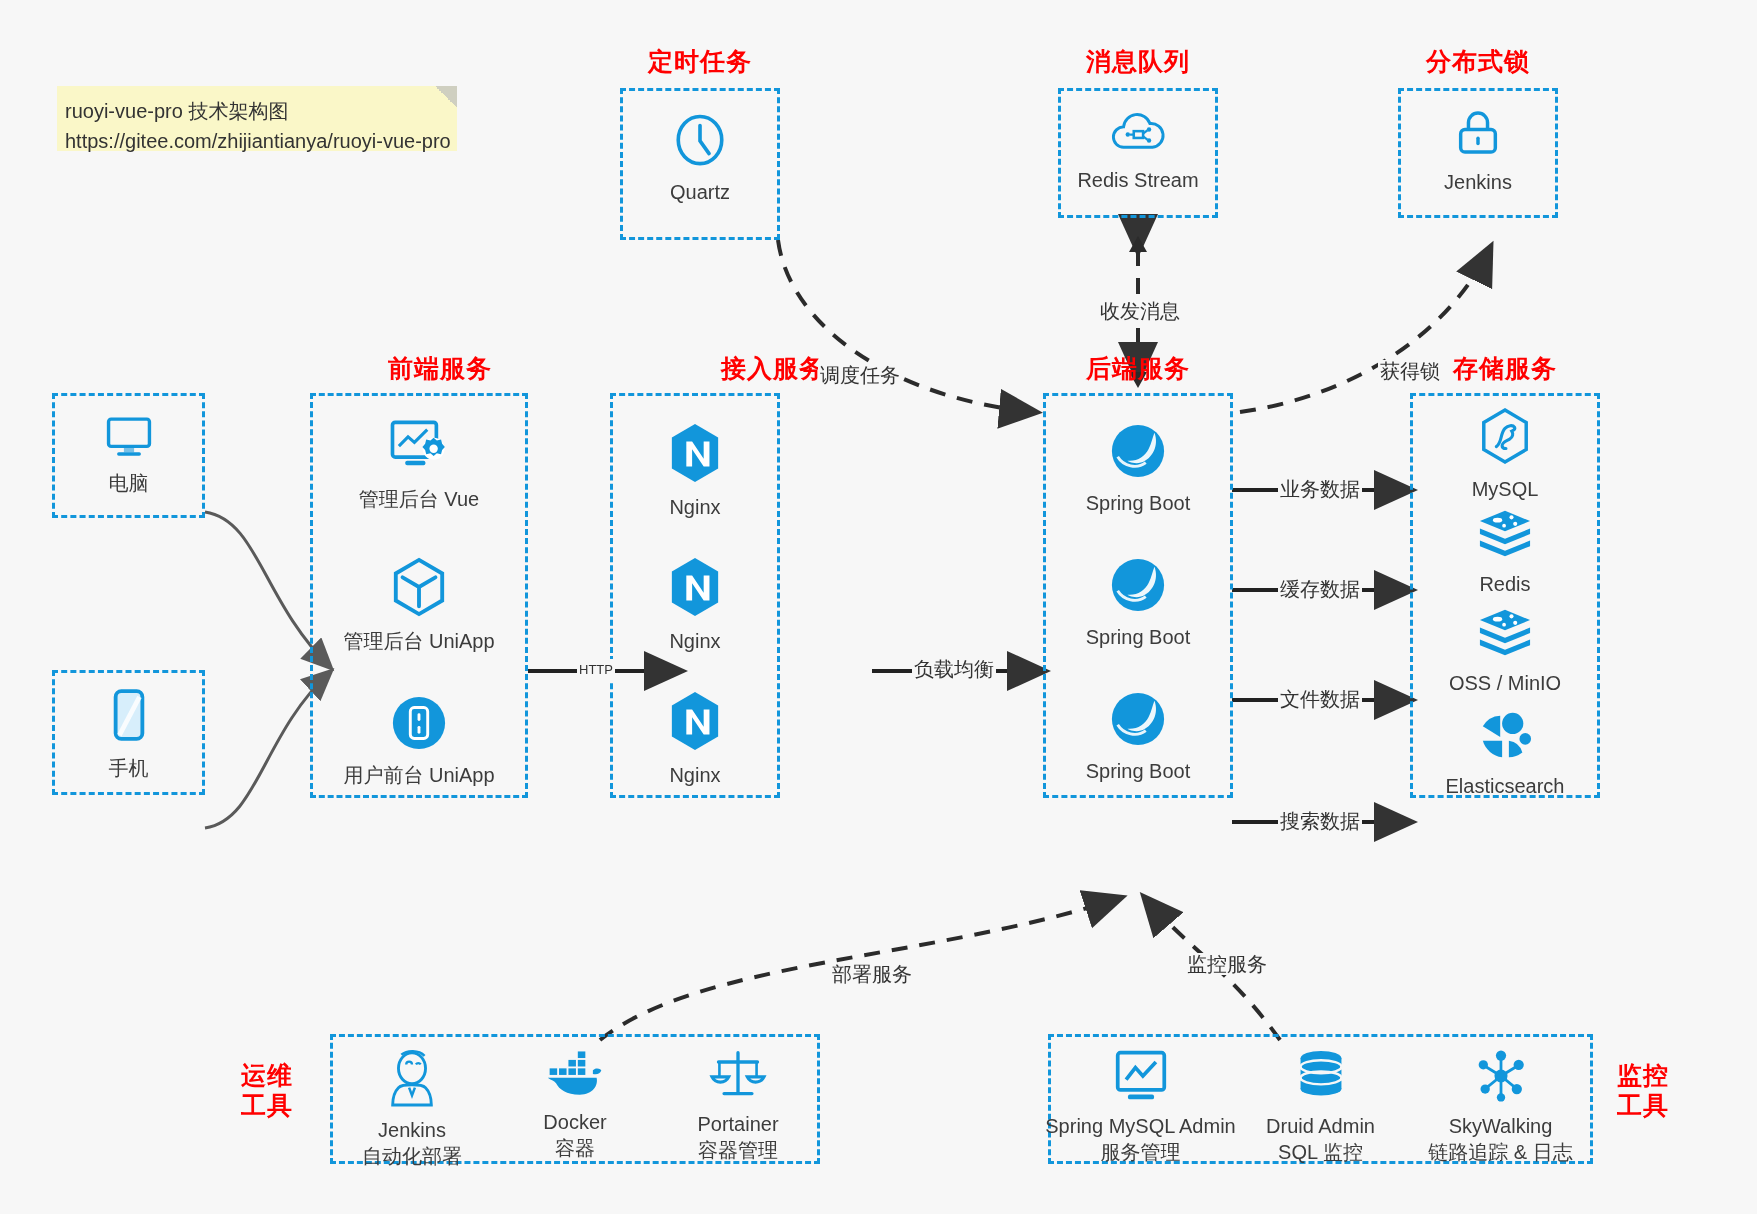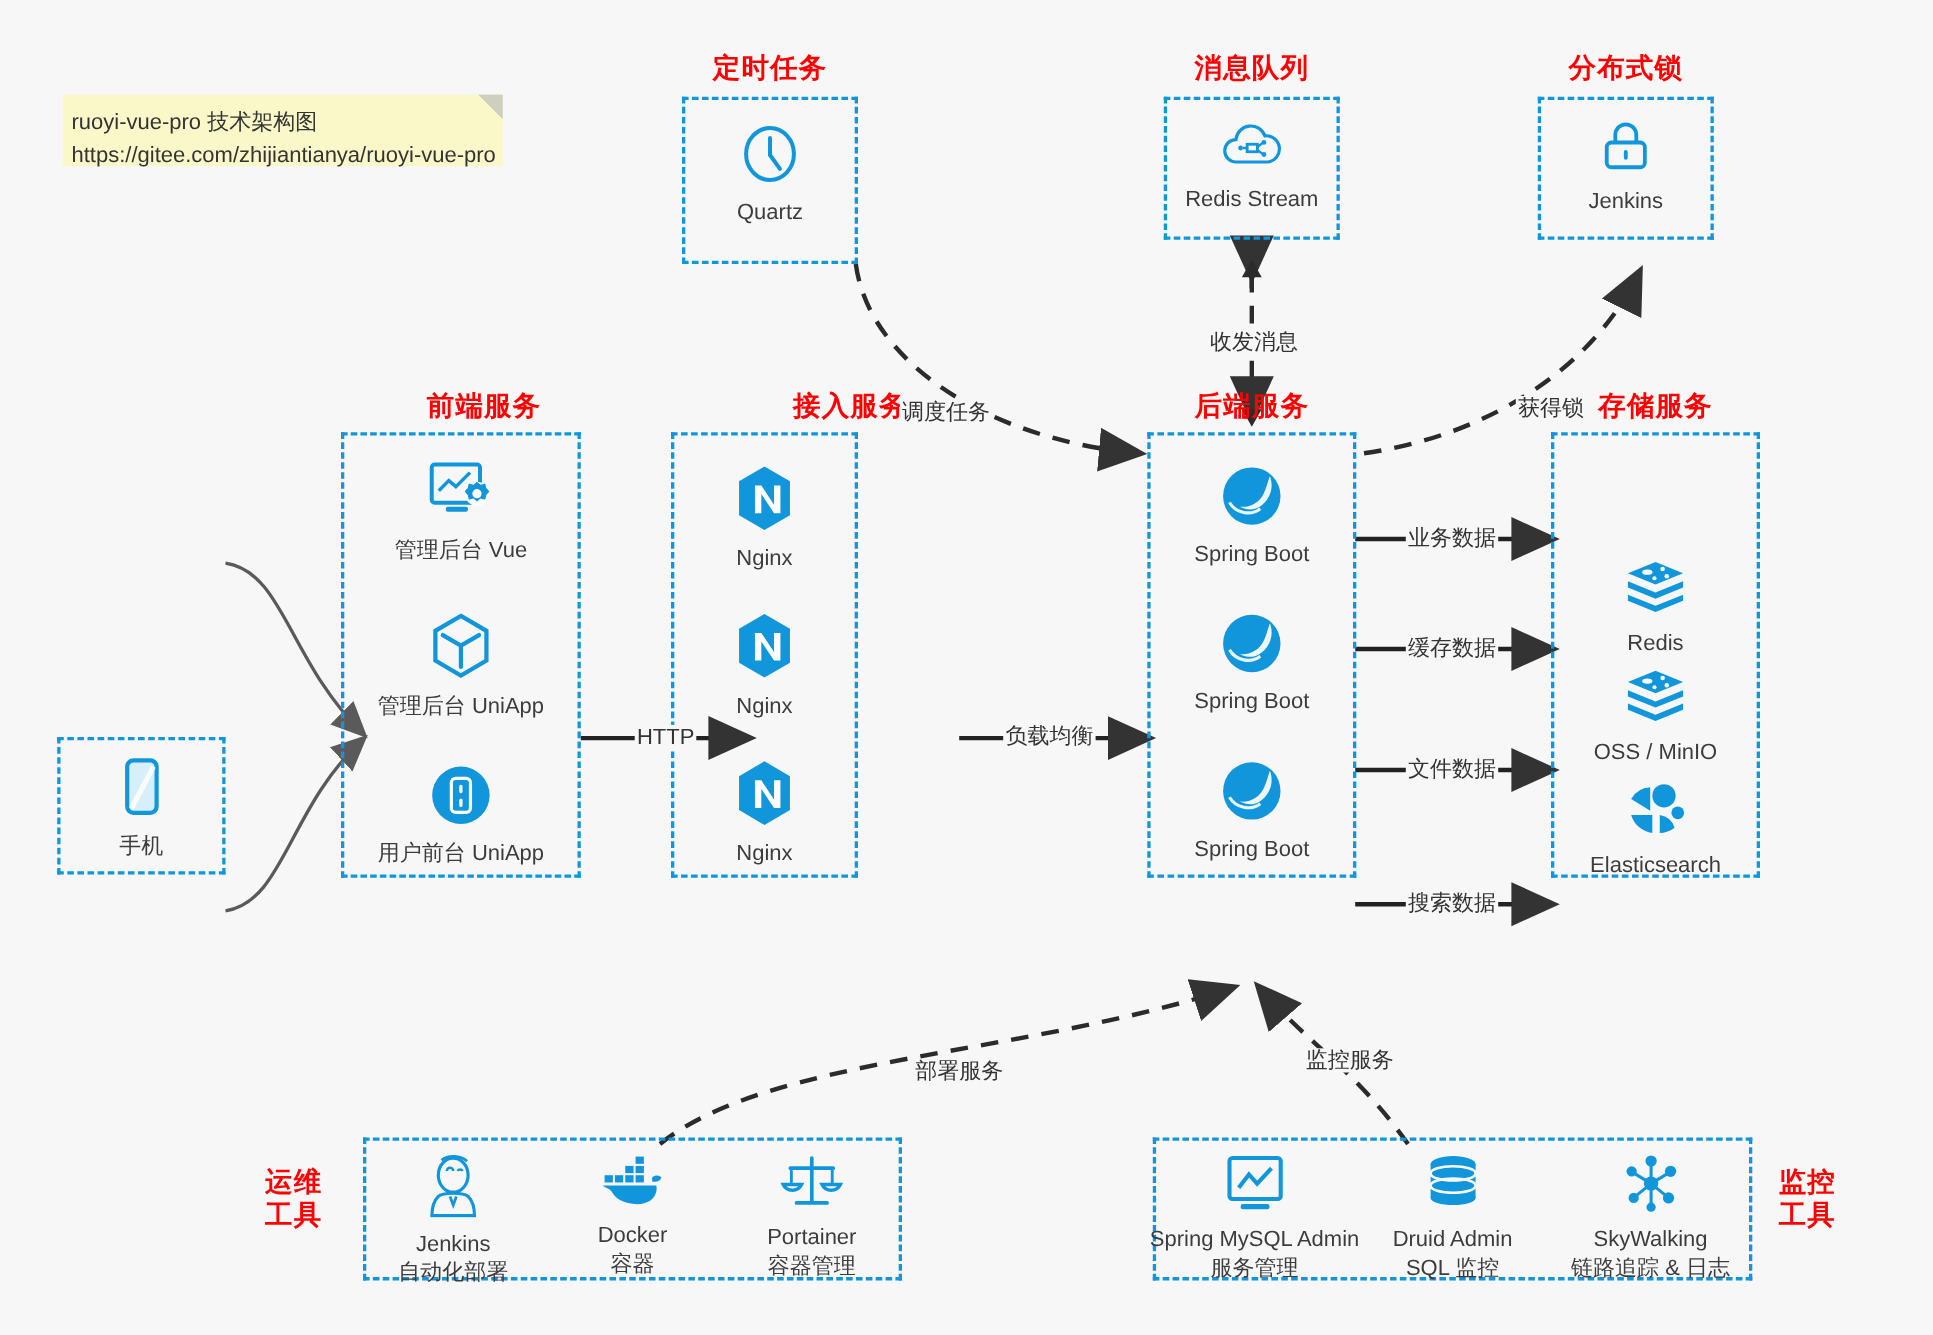--- a/index.html
+++ b/index.html
@@ -63,21 +63,21 @@
   }
   #note .ln{font-size:20px;color:#333;line-height:30px;white-space:nowrap;}
   #note .fold{
     position:absolute;right:0;top:0;width:22px;height:22px;
     background:linear-gradient(225deg,#cfcfc0 0 50%,transparent 50% 100%);
   }
 
   
   .elab{
     position:absolute;
-    font-size:20px;
+    font-size:13px;
     color:#333;
     background:#f7f7f7;
     white-space:nowrap;
     padding:0 2px;
     line-height:22px;
   }
   .elab.cn{font-size:20px;}
 </style>
 </head>
 <body>
@@ -169,20 +169,32 @@
       </span>
       <span class="cap">Jenkins</span>
     </div>
   </div>
 
   <div class="grp-title" style="left:345px;top:352px;width:190px;">前端服务</div>
   <div class="grp-title" style="left:678px;top:352px;width:190px;">接入服务</div>
   <div class="grp-title" style="left:1043px;top:352px;width:190px;">后端服务</div>
   <div class="grp-title" style="left:1410px;top:352px;width:190px;">存储服务</div>
 
+  <div class="dbox" style="left:52px;top:393px;width:153px;height:125px;">
+    <div class="node" style="top:18px;">
+      <span class="ico">
+        <svg width="56" height="46" viewBox="0 0 64 54">
+          <rect x="8" y="6" width="48" height="32" rx="3" fill="none" stroke="#1296db" stroke-width="4"></rect>
+          <rect x="26" y="38" width="12" height="7" fill="#1296db" opacity="0.55"></rect>
+          <rect x="18" y="45" width="28" height="4" rx="2" fill="#1296db"></rect>
+        </svg>
+      </span>
+      <span class="cap">电脑</span>
+    </div>
+  </div>
 
   <div class="dbox" style="left:52px;top:670px;width:153px;height:125px;">
     <div class="node" style="top:14px;">
       <span class="ico">
         <svg width="42" height="58" viewBox="0 0 44 60">
           <rect x="8" y="4" width="28" height="50" rx="6" fill="#d7eefb" stroke="#1296db" stroke-width="4"></rect>
           <path d="M12 50 L33 10" stroke="#ffffff" stroke-width="5" opacity="0.85"></path>
         </svg>
       </span>
       <span class="cap">手机</span>
@@ -282,20 +294,29 @@
             <circle cx="30" cy="30" r="27" fill="#1296db"></circle>
             <path d="M47 11 c5 13 -2 27 -14 31 c-8 2 -14 -2 -14 -2 c10 1 18 -4 22 -12 c3 -6 4 -12 6 -17z" fill="#ffffff" opacity="0.92"></path>
             <path d="M9 36 c6 10 20 13 29 6" fill="none" stroke="#ffffff" stroke-width="3" opacity="0.9"></path>
           </svg>
       </span>
       <span class="cap">Spring Boot</span>
     </div>
   </div>
 
   <div class="dbox" style="left:1410px;top:393px;width:190px;height:405px;">
+    <div class="node" style="top:12px;">
+      <span class="ico">
+        <svg width="54" height="58" viewBox="0 0 56 60">
+            <path d="M28 2 L50 15 L50 43 L28 56 L6 43 L6 15 z" fill="none" stroke="#1296db" stroke-width="3.6"></path>
+            <path d="M19 40 c6 -4 4 -14 9 -19 c3 -3 8 -4 10 -1 c1 2 -1 3 -3 4 c2 3 1 6 -2 8 c-3 2 -8 3 -8 7 c0 2 2 3 4 3" fill="none" stroke="#1296db" stroke-width="3.2" stroke-linecap="round"></path>
+          </svg>
+      </span>
+      <span class="cap">MySQL</span>
+    </div>
     <div class="node" style="top:113px;">
       <span class="ico">
         <svg width="56" height="52" viewBox="0 0 60 56">
           <path d="M30 2 L57 13 L30 24 L3 13 z" fill="#1296db"></path>
           <path d="M3 21 L30 32 L57 21 L57 27 L30 38 L3 27 z" fill="#1296db"></path>
           <path d="M3 34 L30 45 L57 34 L57 40 L30 51 L3 40 z" fill="#1296db"></path>
           <ellipse cx="22" cy="12" rx="5" ry="2.6" fill="#ffffff"></ellipse>
             <circle cx="37" cy="9" r="2.2" fill="#ffffff"></circle>
             <circle cx="41" cy="16" r="2.2" fill="#ffffff"></circle>
             <circle cx="29" cy="18" r="2" fill="#ffffff"></circle>

